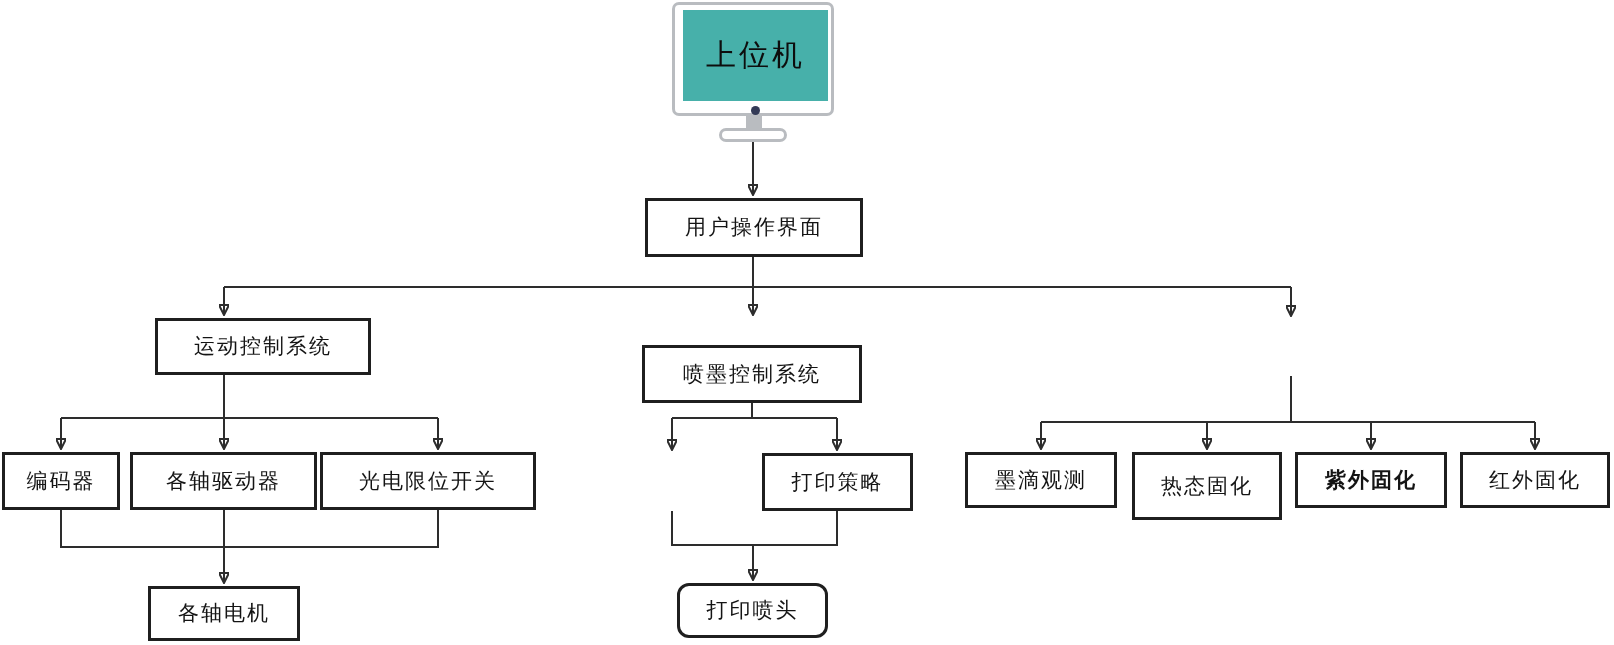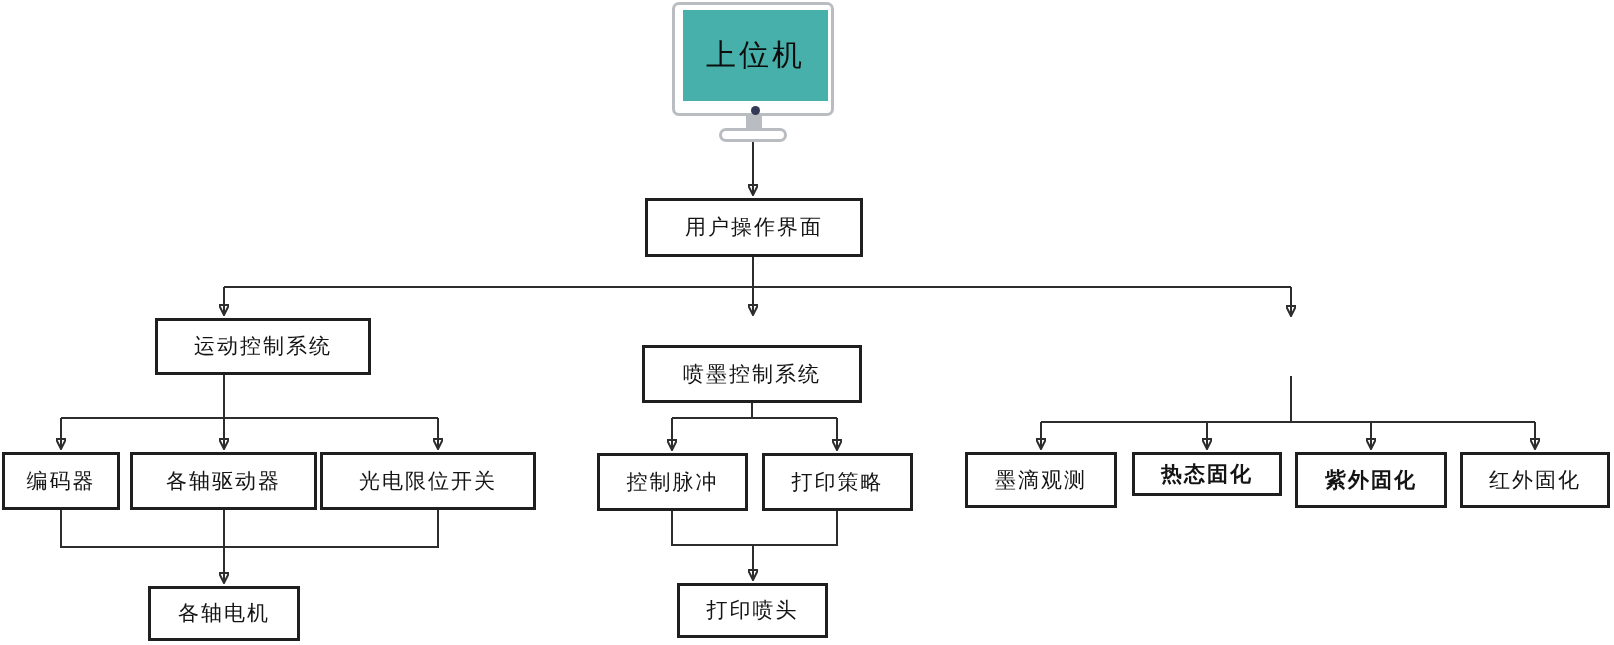--- a/index.html
+++ b/index.html
@@ -53,23 +53,23 @@
   .n-ui{left:645px;top:198px;width:218px;height:59px;}
   .n-motion{left:115px;top:318px;width:216px;height:57px;margin-left:40px;}
   .n-inkjet{left:642px;top:318px;width:220px;height:58px;margin-top:27px;}
   .n-aux{left:1215px;top:319px;width:152px;height:57px;}
   .n-encoder{left:2px;top:452px;width:118px;height:58px;}
   .n-drivers{left:130px;top:452px;width:187px;height:58px;}
   .n-photosw{left:320px;top:452px;width:216px;height:58px;}
   .n-motors{left:148px;top:586px;width:152px;height:55px;}
   .n-pulse{left:597px;top:453px;width:151px;height:58px;}
   .n-strategy{left:762px;top:453px;width:151px;height:58px;}
-  .n-head{left:677px;top:583px;width:151px;height:55px;}
+  .n-head{left:677px;top:583px;width:151px;height:55px;border-radius:12px;}
   .n-inkobs{left:965px;top:452px;width:152px;height:56px;}
-  .n-thermal{left:1132px;top:452px;width:150px;height:44px;font-weight:bold;}
+  .n-thermal{left:1132px;top:452px;width:150px;height:68px;}
   .n-uv{left:1295px;top:452px;width:152px;height:56px;font-weight:bold;}
   .n-ir{left:1460px;top:452px;width:150px;height:56px;}
 </style>
 </head>
 <body>
 
 <div class="stage">
 
   <svg class="wires" viewBox="0 0 1614 645">
     <defs>
@@ -139,23 +139,20 @@
   <div class="node n-drivers">
       <span>各轴驱动器</span>
     </div>
   <div class="node n-photosw">
       <span>光电限位开关</span>
     </div>
   <div class="node n-motors">
       <span>各轴电机</span>
     </div>
 
-  <div class="node n-pulse">
-      <span>控制脉冲</span>
-    </div>
   <div class="node n-strategy">
       <span>打印策略</span>
     </div>
   <div class="node n-head">
       <span>打印喷头</span>
     </div>
 
   <div class="node n-inkobs">
       <span>墨滴观测</span>
     </div>

